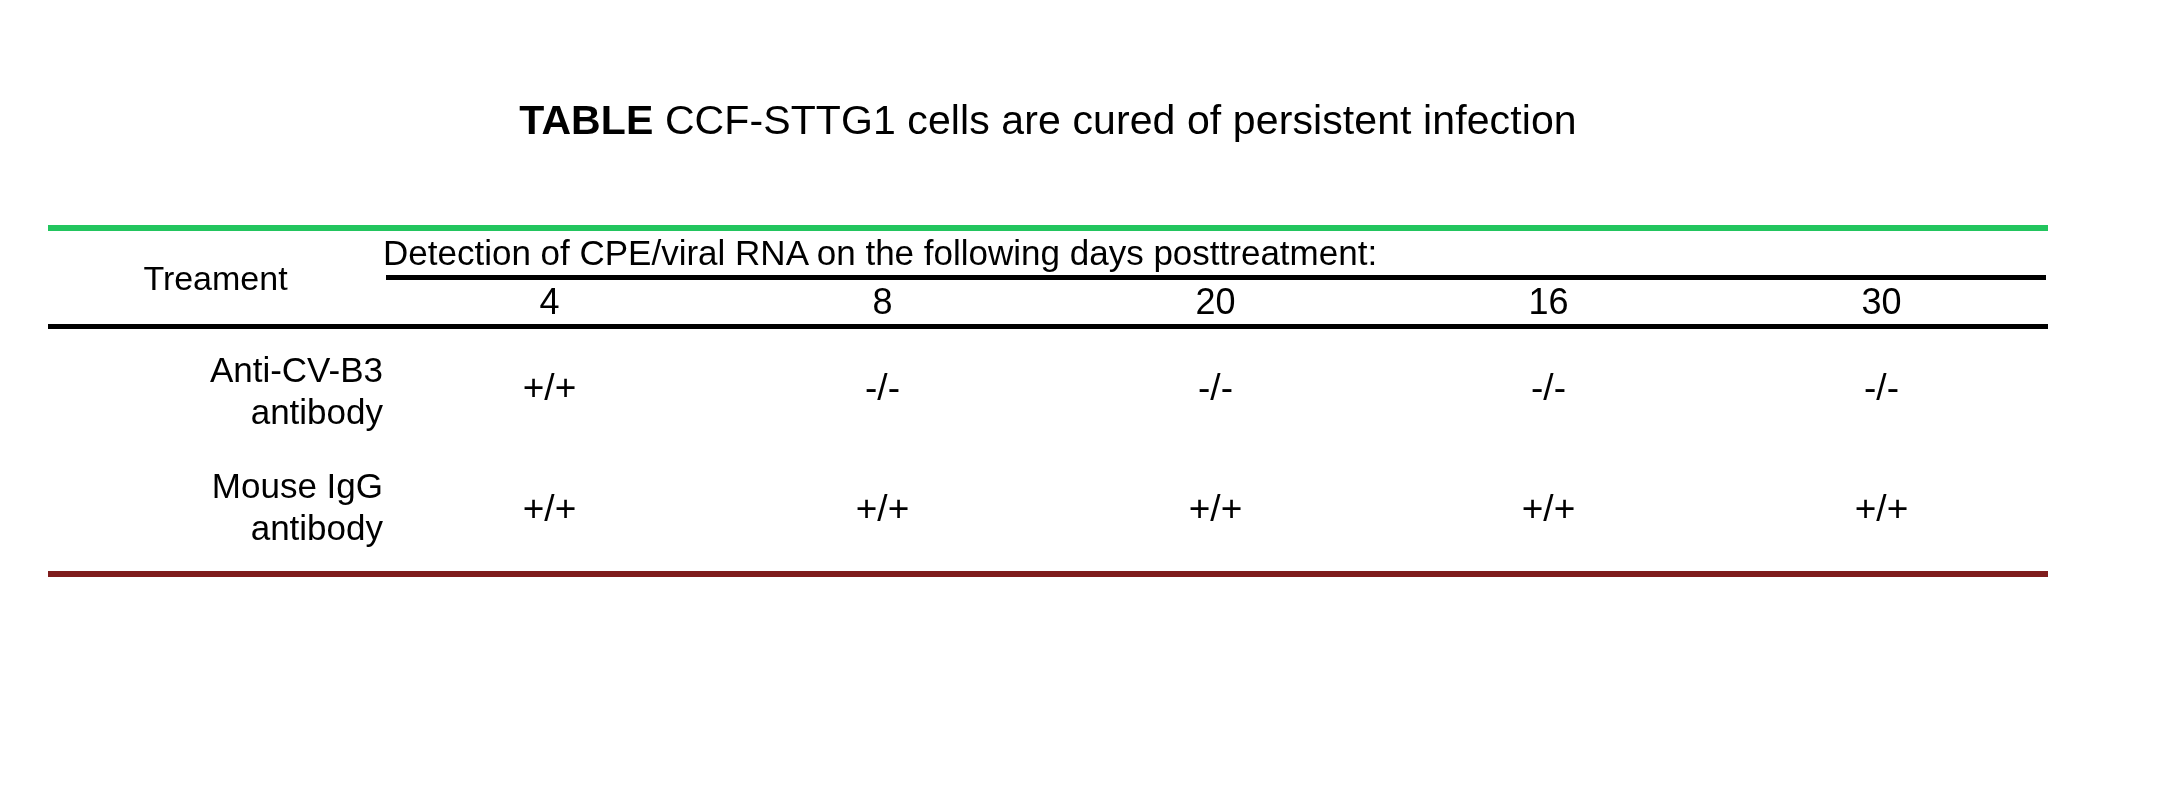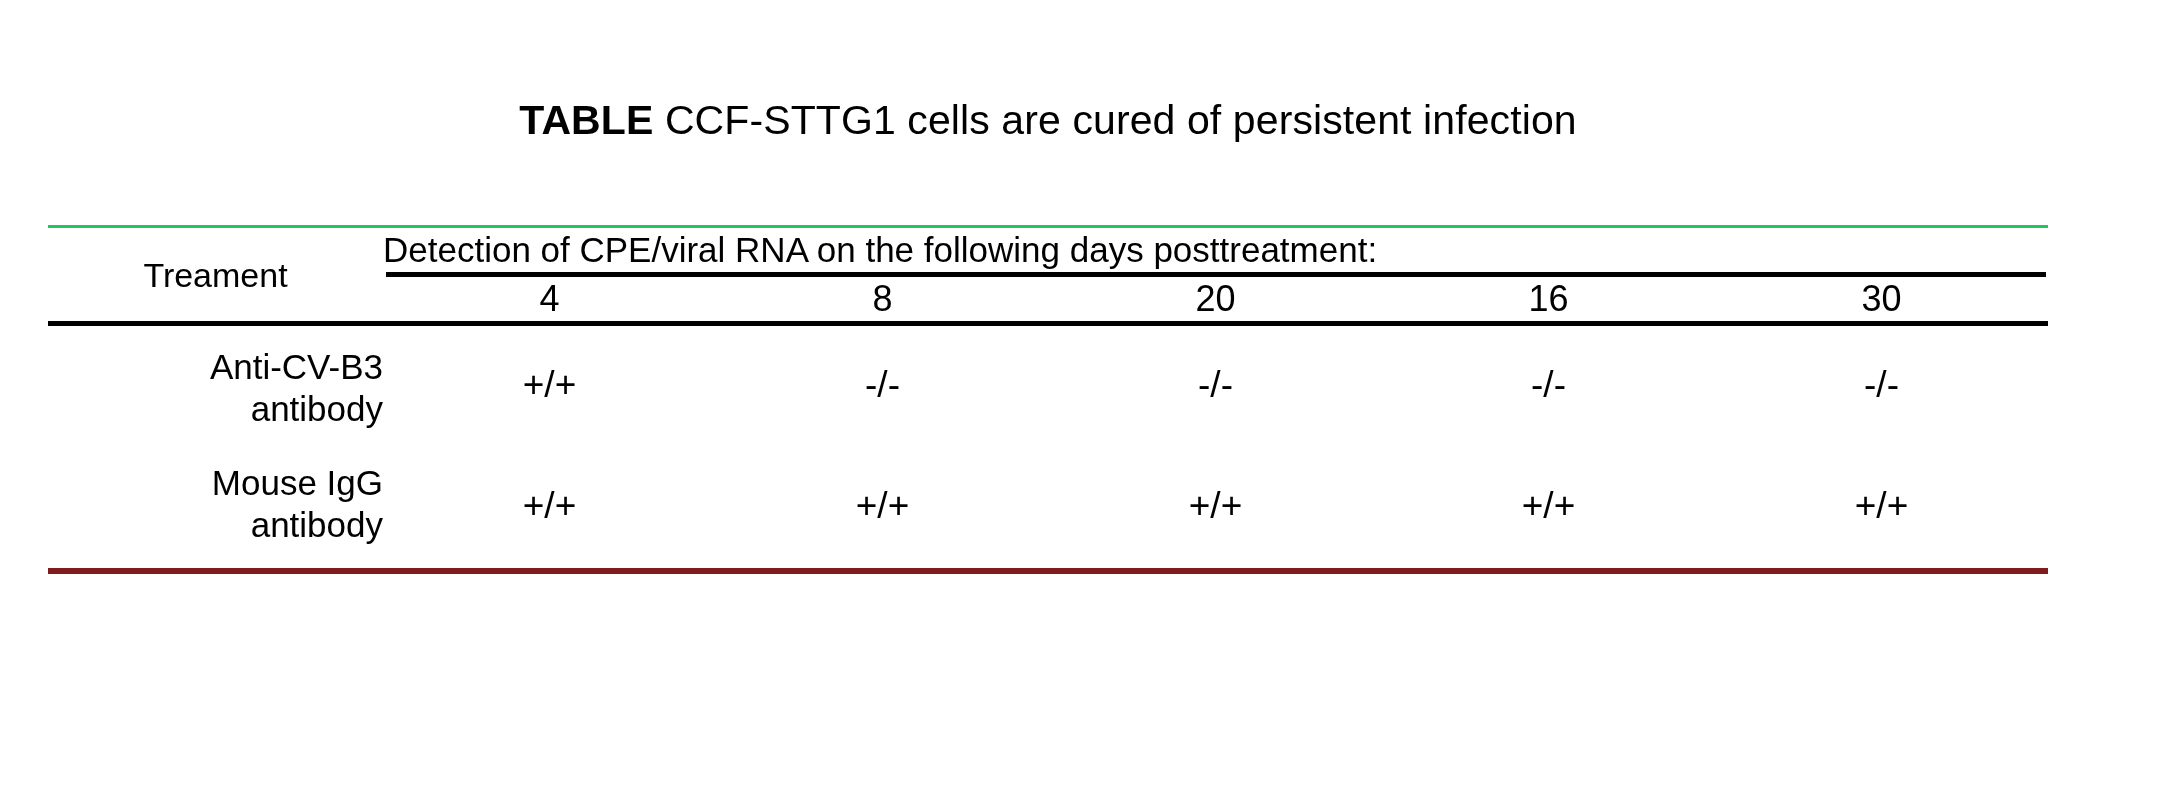--- a/index.html
+++ b/index.html
@@ -59,21 +59,21 @@
     margin: 0;
     vertical-align: middle;
     font-weight: 400;
   }
 
   
   col.stub  { width: 335px; }
   col.dayc  { width: 333px; }
 
   
-  .rule-top    { border-top: 3px solid #22c55e; }
+  .rule-top    { border-top: 6px solid #22c55e; }
   .rule-mid    { border-top: 5px solid #000; }
   .rule-bottom { border-bottom: 6px solid #7f1d1d; }
 
   
   .span-rule-cell {
     height: 0;
     padding: 0;
   }
   .span-rule-inner {
     height: 0;

